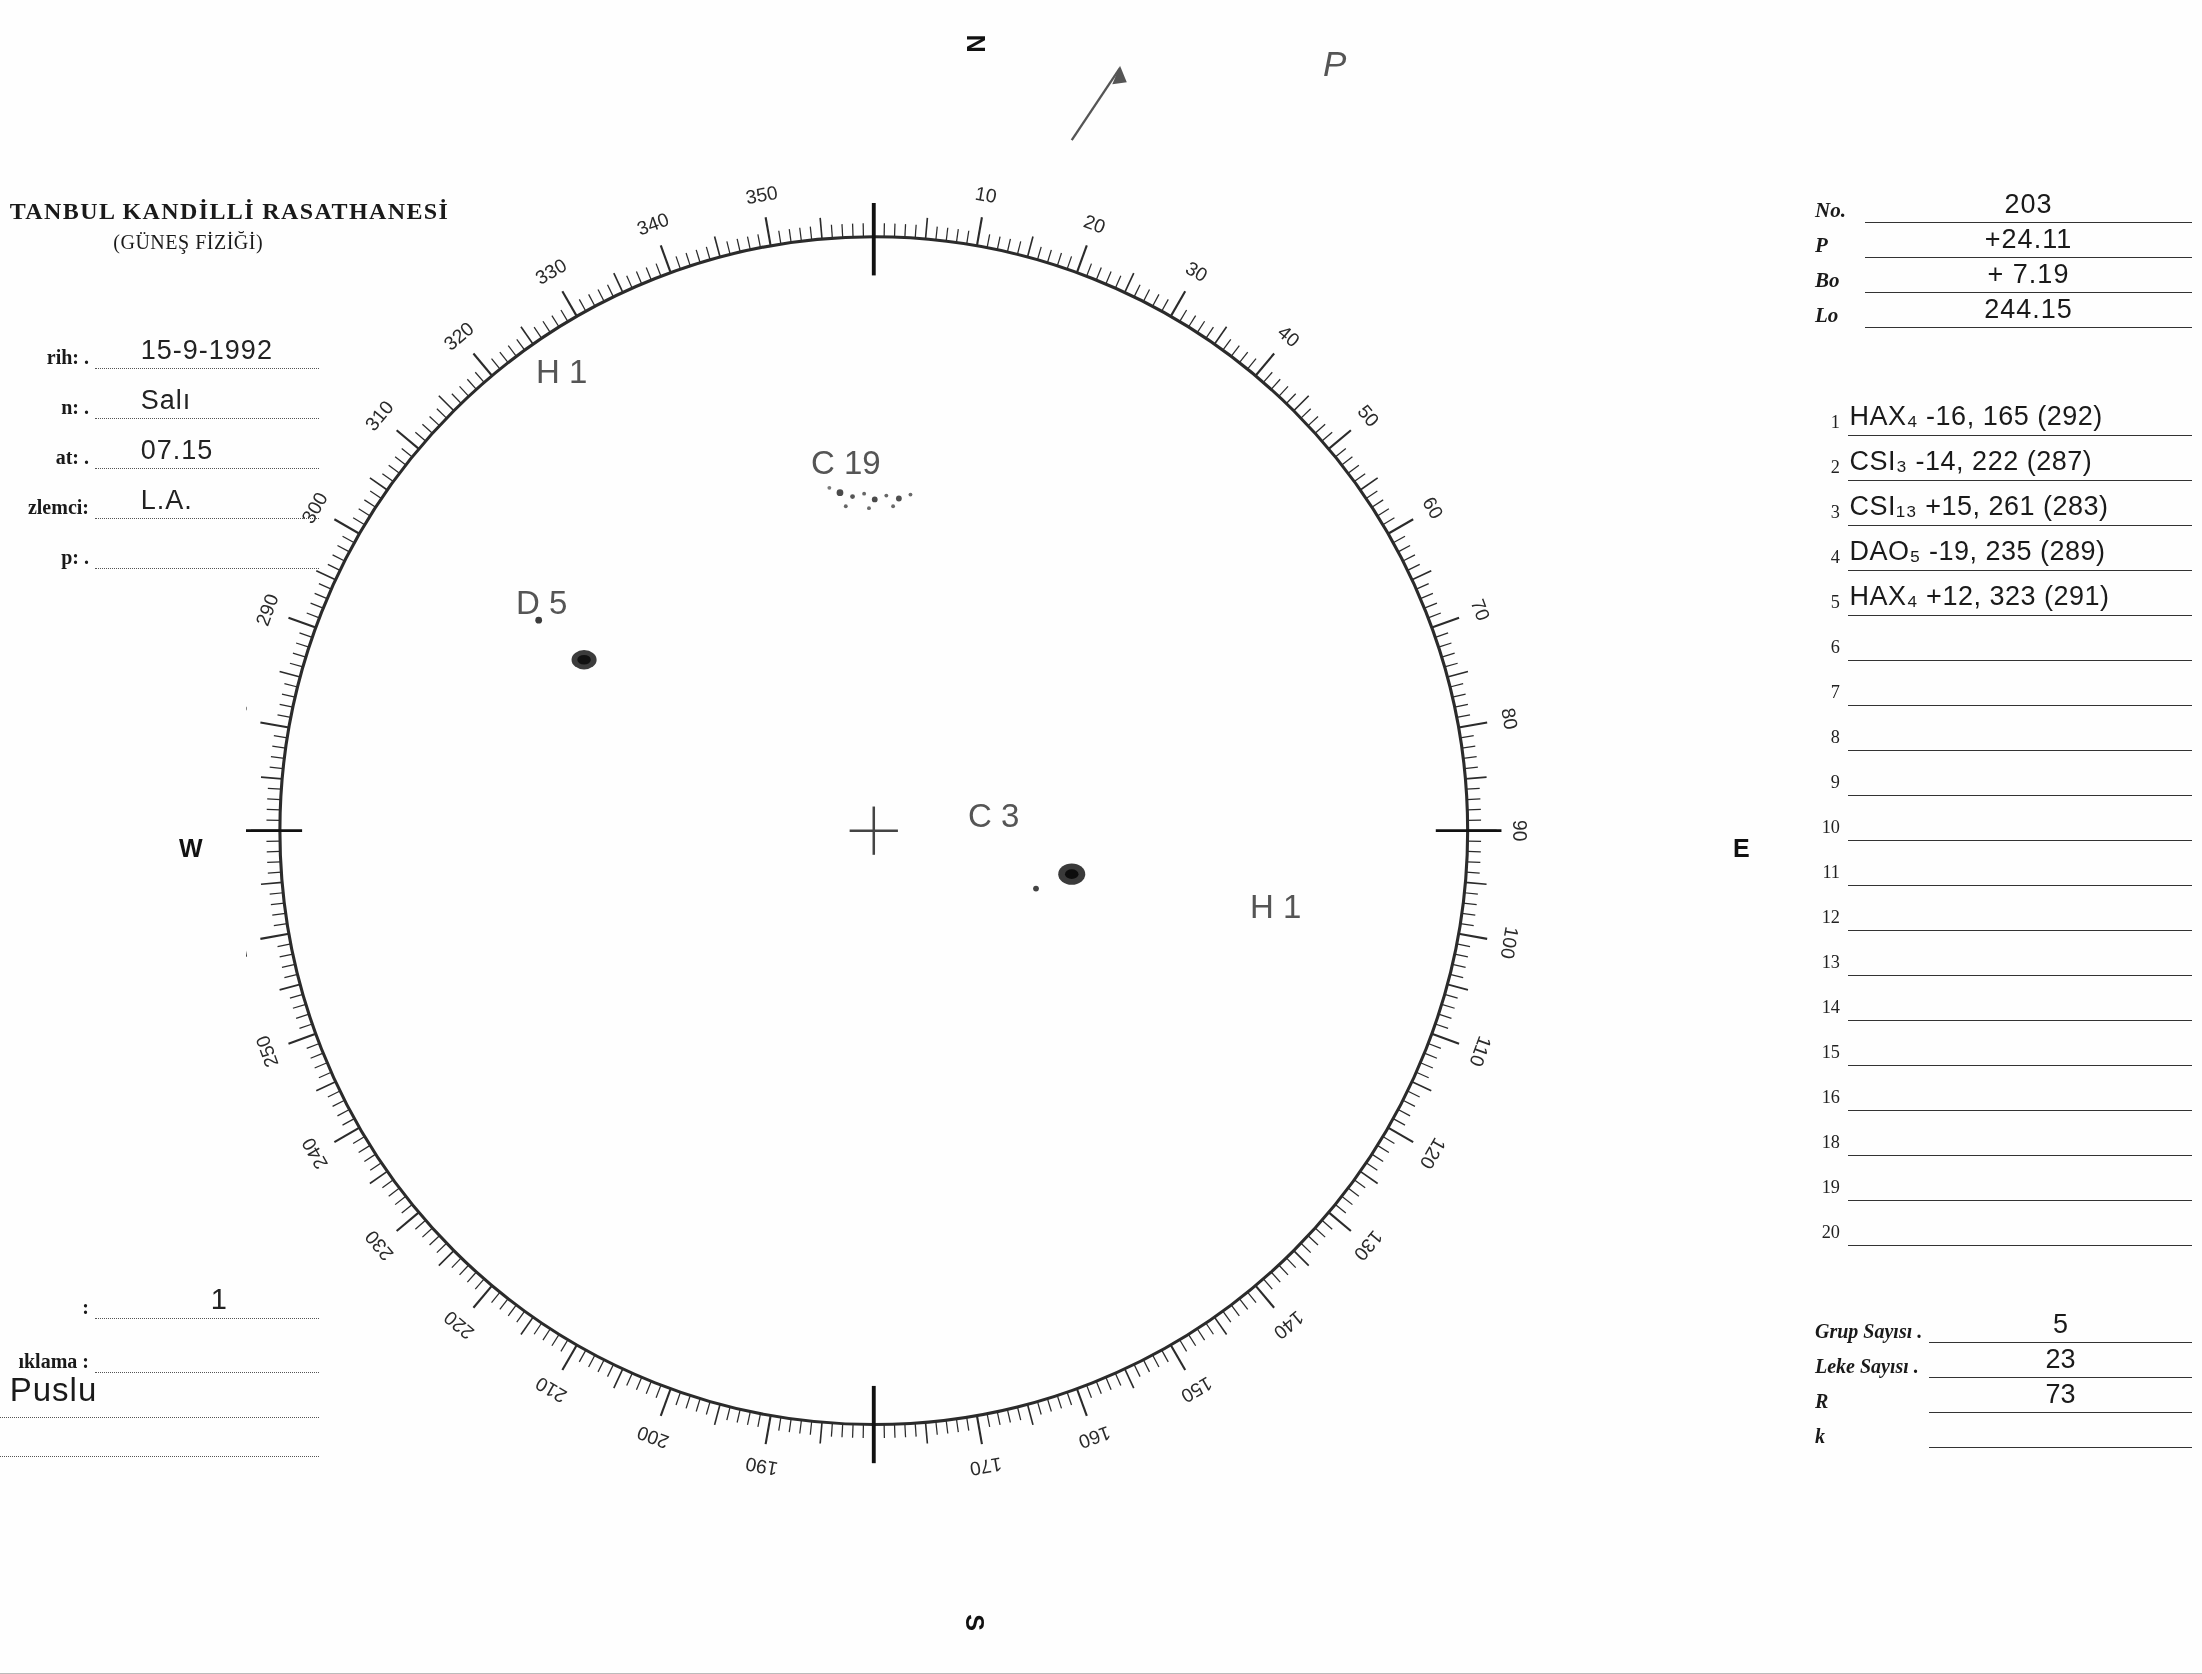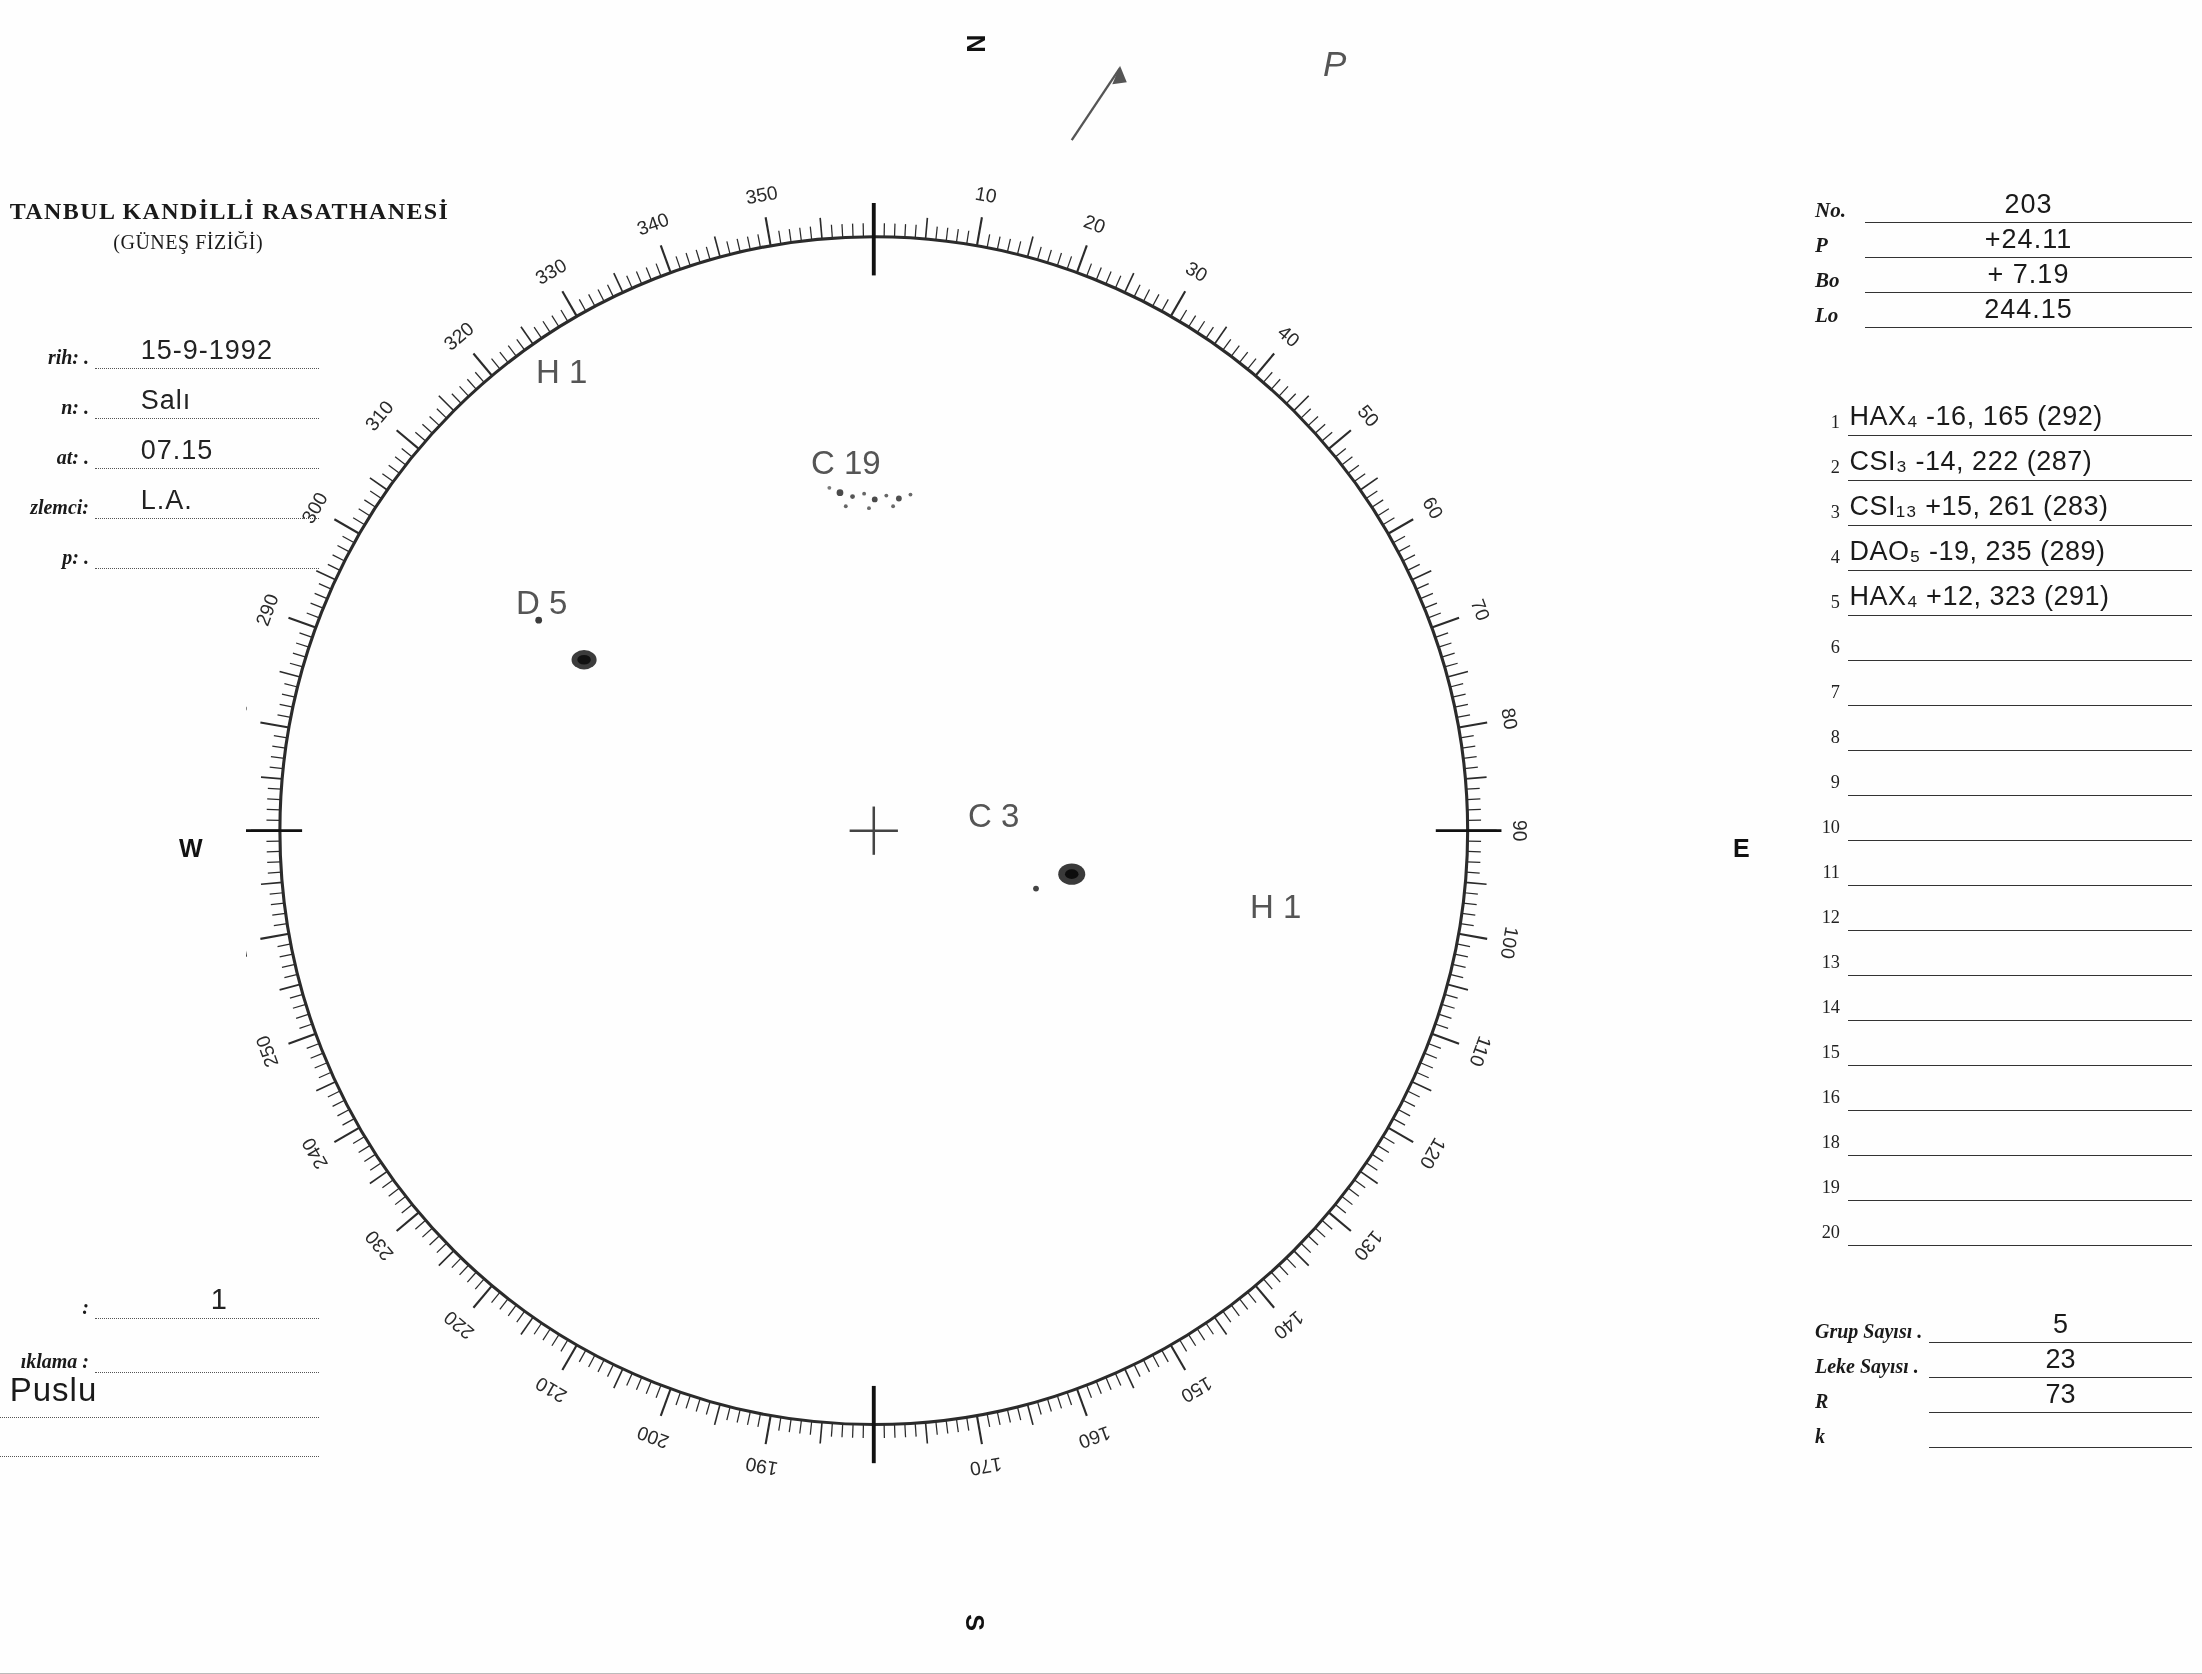--- a/index.html
+++ b/index.html
@@ -9,21 +9,21 @@
   .sheet{position:absolute;left:0;top:0;width:2202px;height:1674px;background:#fefefe;}
 
   
   .hdr{position:absolute;left:9.7px;top:198px;width:415px;}
   .hdr .title{font-family:"Liberation Serif",serif;font-weight:bold;font-size:24px;
               letter-spacing:1.4px;white-space:nowrap;}
   .hdr .subtitle{font-size:20px;text-align:center;margin-top:5.8px;letter-spacing:0.5px;padding-right:58px;}
 
   .fields{position:absolute;left:0px;top:319px;width:319px;}
   .frow{display:flex;align-items:flex-end;height:50px;}
-  .flabel{font-style:italic;font-weight:bold;font-size:20px;width:89px;text-align:right;
+  .flabel{font-weight:bold;font-size:20px;width:89px;text-align:right;
           padding-right:5.8px;white-space:nowrap;}
   .fdots{flex:1;border-bottom:1px dotted #555;position:relative;height:29px;}
   .fval{position:absolute;left:46px;bottom:1.9px;font-family:"DejaVu Sans",sans-serif;
         font-size:26px;letter-spacing:1px;color:#222;}
   .fval.hand{font-family:"Liberation Sans",sans-serif;font-size:27px;}
 
   
   .blk2{position:absolute;left:0px;top:1265px;width:319px;}
   .blk2 .frow{height:54px;}
   .blk2 .fval{left:116px;font-size:29px;}

